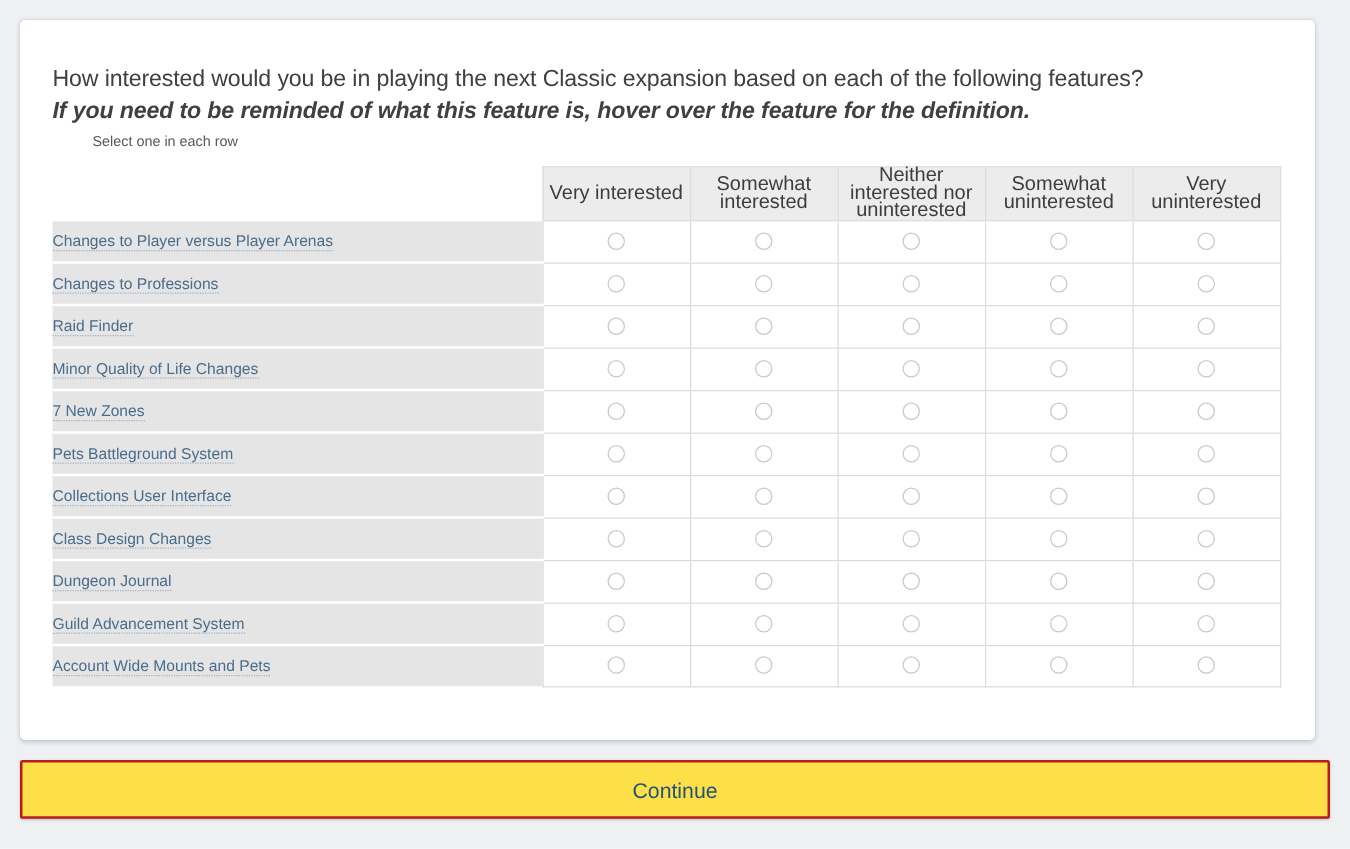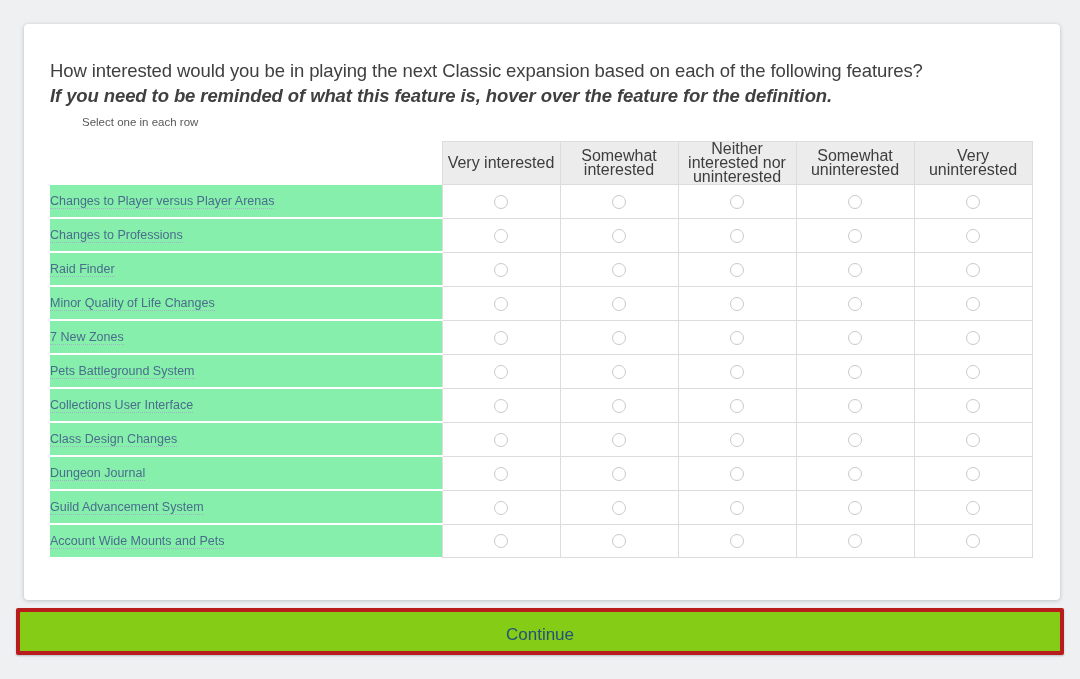--- a/index.html
+++ b/index.html
@@ -13,21 +13,21 @@
     font-family: "Liberation Sans", sans-serif;
     -webkit-font-smoothing: antialiased;
     overflow: hidden;
   }
 
   .page {
     position: relative;
     width: 1080px;
     height: 679px;
     box-sizing: border-box;
-    padding: 24px;
+    padding: 16px;
   }
 
   
   .card {
     position: relative;
     width: 1036px;
     height: 576px;
     box-sizing: border-box;
     background: #ffffff;
     border-radius: 4px;
@@ -93,21 +93,21 @@
     font-weight: 400;
     line-height: 14px;
     text-align: center;
     vertical-align: middle;
     height: 42px;
     padding: 2px 4px;
   }
 
   
   td.row-label {
-    background: #86efac;
+    background: #e5e5e5;
     border-top: 2px solid #ffffff;
     color: #4a6d8c;
     font-size: 12.5px;
     line-height: 16px;
     height: 32px;
     padding: 0 0 0 8px;
     vertical-align: middle;
   }
   tr.matrix-row:first-child td.row-label {
     border-top: 1px solid #ffffff;
@@ -140,22 +140,22 @@
   }
 
   
   .continue-btn {
     position: absolute;
     left: 16px;
     top: 608px;
     width: 1048px;
     height: 47px;
     box-sizing: border-box;
-    background: #84cc16;
-    border: 4px solid #b91c1c;
+    background: #fde047;
+    border: 2px solid #b91c1c;
     border-radius: 2px;
     box-shadow: 0 1px 2px rgba(40,55,70,0.28);
     color: #23527c;
     font-size: 17px;
     line-height: 45px;
     text-align: center;
     cursor: pointer;
     user-select: none;
   }
 </style>

